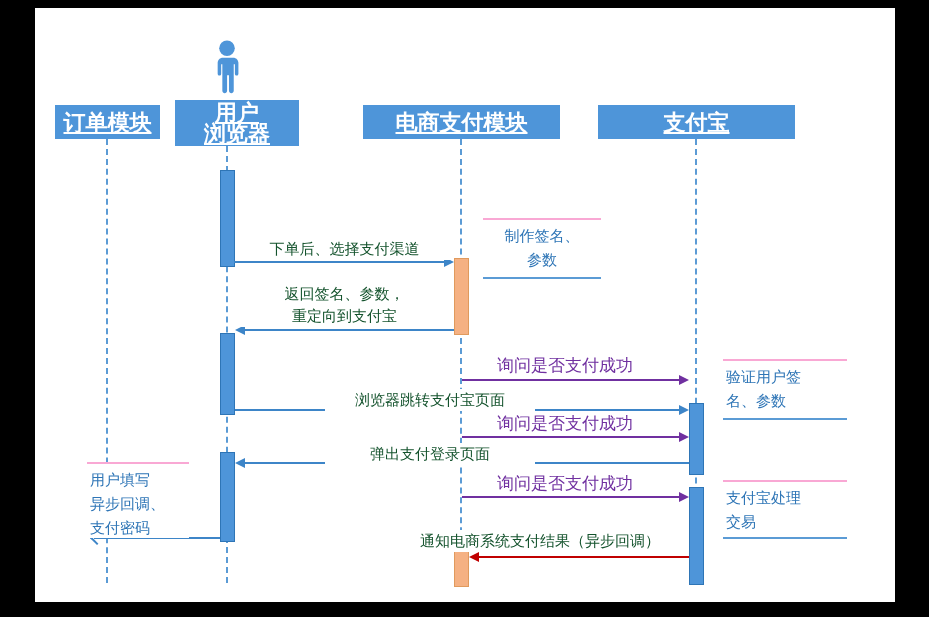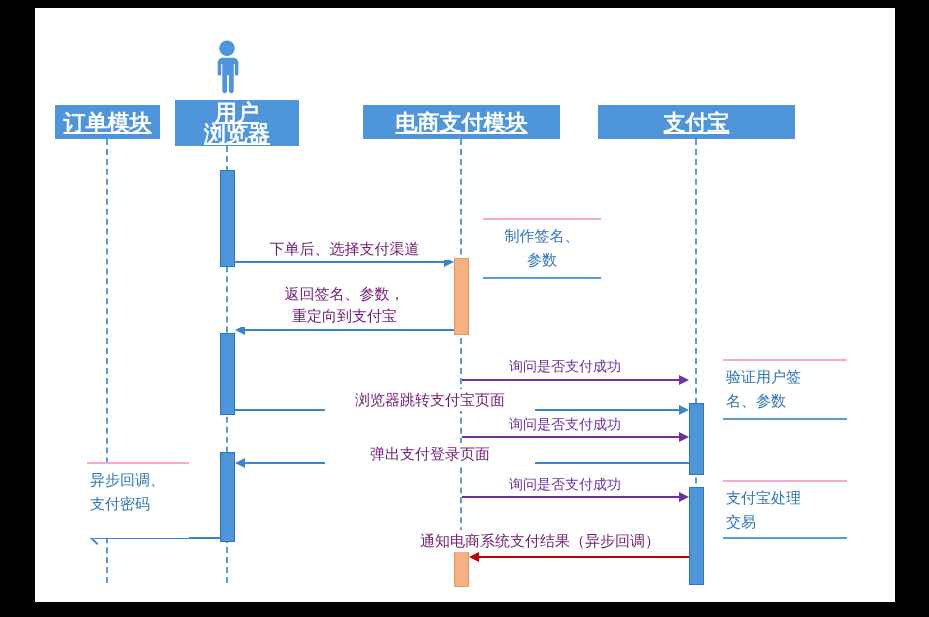--- a/index.html
+++ b/index.html
@@ -41,24 +41,24 @@
     border-top:5px solid transparent; border-bottom:5px solid transparent;
     border-right:10px solid var(--c);
   }
   .msg .chev-l {
     position:absolute; left:2px; top:0; width:8px; height:8px;
     border-left:2px solid var(--c); border-bottom:2px solid var(--c);
     transform:rotate(45deg);
   }
   
   .lbl {
-    position:absolute; color:#701a75; font-size:15px; line-height:22px;
+    position:absolute; color:#14532d; font-size:15px; line-height:22px;
     text-align:center; white-space:pre-line; background:#ffffff;
   }
-  .lbl.purple { color:#7030a0; font-size:14px; line-height:16px; }
+  .lbl.purple { color:#7030a0; font-size:17px; line-height:16px; }
   
   .note {
     position:absolute; color:#2e75b6; font-size:15px; line-height:24px;
     border-top:2px solid #f9a8d4; background:#ffffff;
   }
   .note.boxed { border-bottom:2px solid #5b9bd5; }
   .note .ntext { padding:4px 3px 0 3px; }
   .note.center .ntext { text-align:center; }
   
   .actor-icon { position:absolute; }
@@ -156,20 +156,21 @@
     </div>
   </div>
   <div class="note boxed" style="left:688px;top:351px;width:124px;height:57px">
     <div class="ntext">
       <div>验证用户签</div>
       <div>名、参数</div>
     </div>
   </div>
   <div class="note" style="left:52px;top:454px;width:102px;height:74px">
     <div class="ntext">
+      <div>用户填写</div>
       <div>异步回调、</div>
       <div>支付密码</div>
     </div>
   </div>
   <div class="note boxed" style="left:688px;top:472px;width:124px;height:55px">
     <div class="ntext">
       <div>支付宝处理</div>
       <div>交易</div>
     </div>
   </div>

